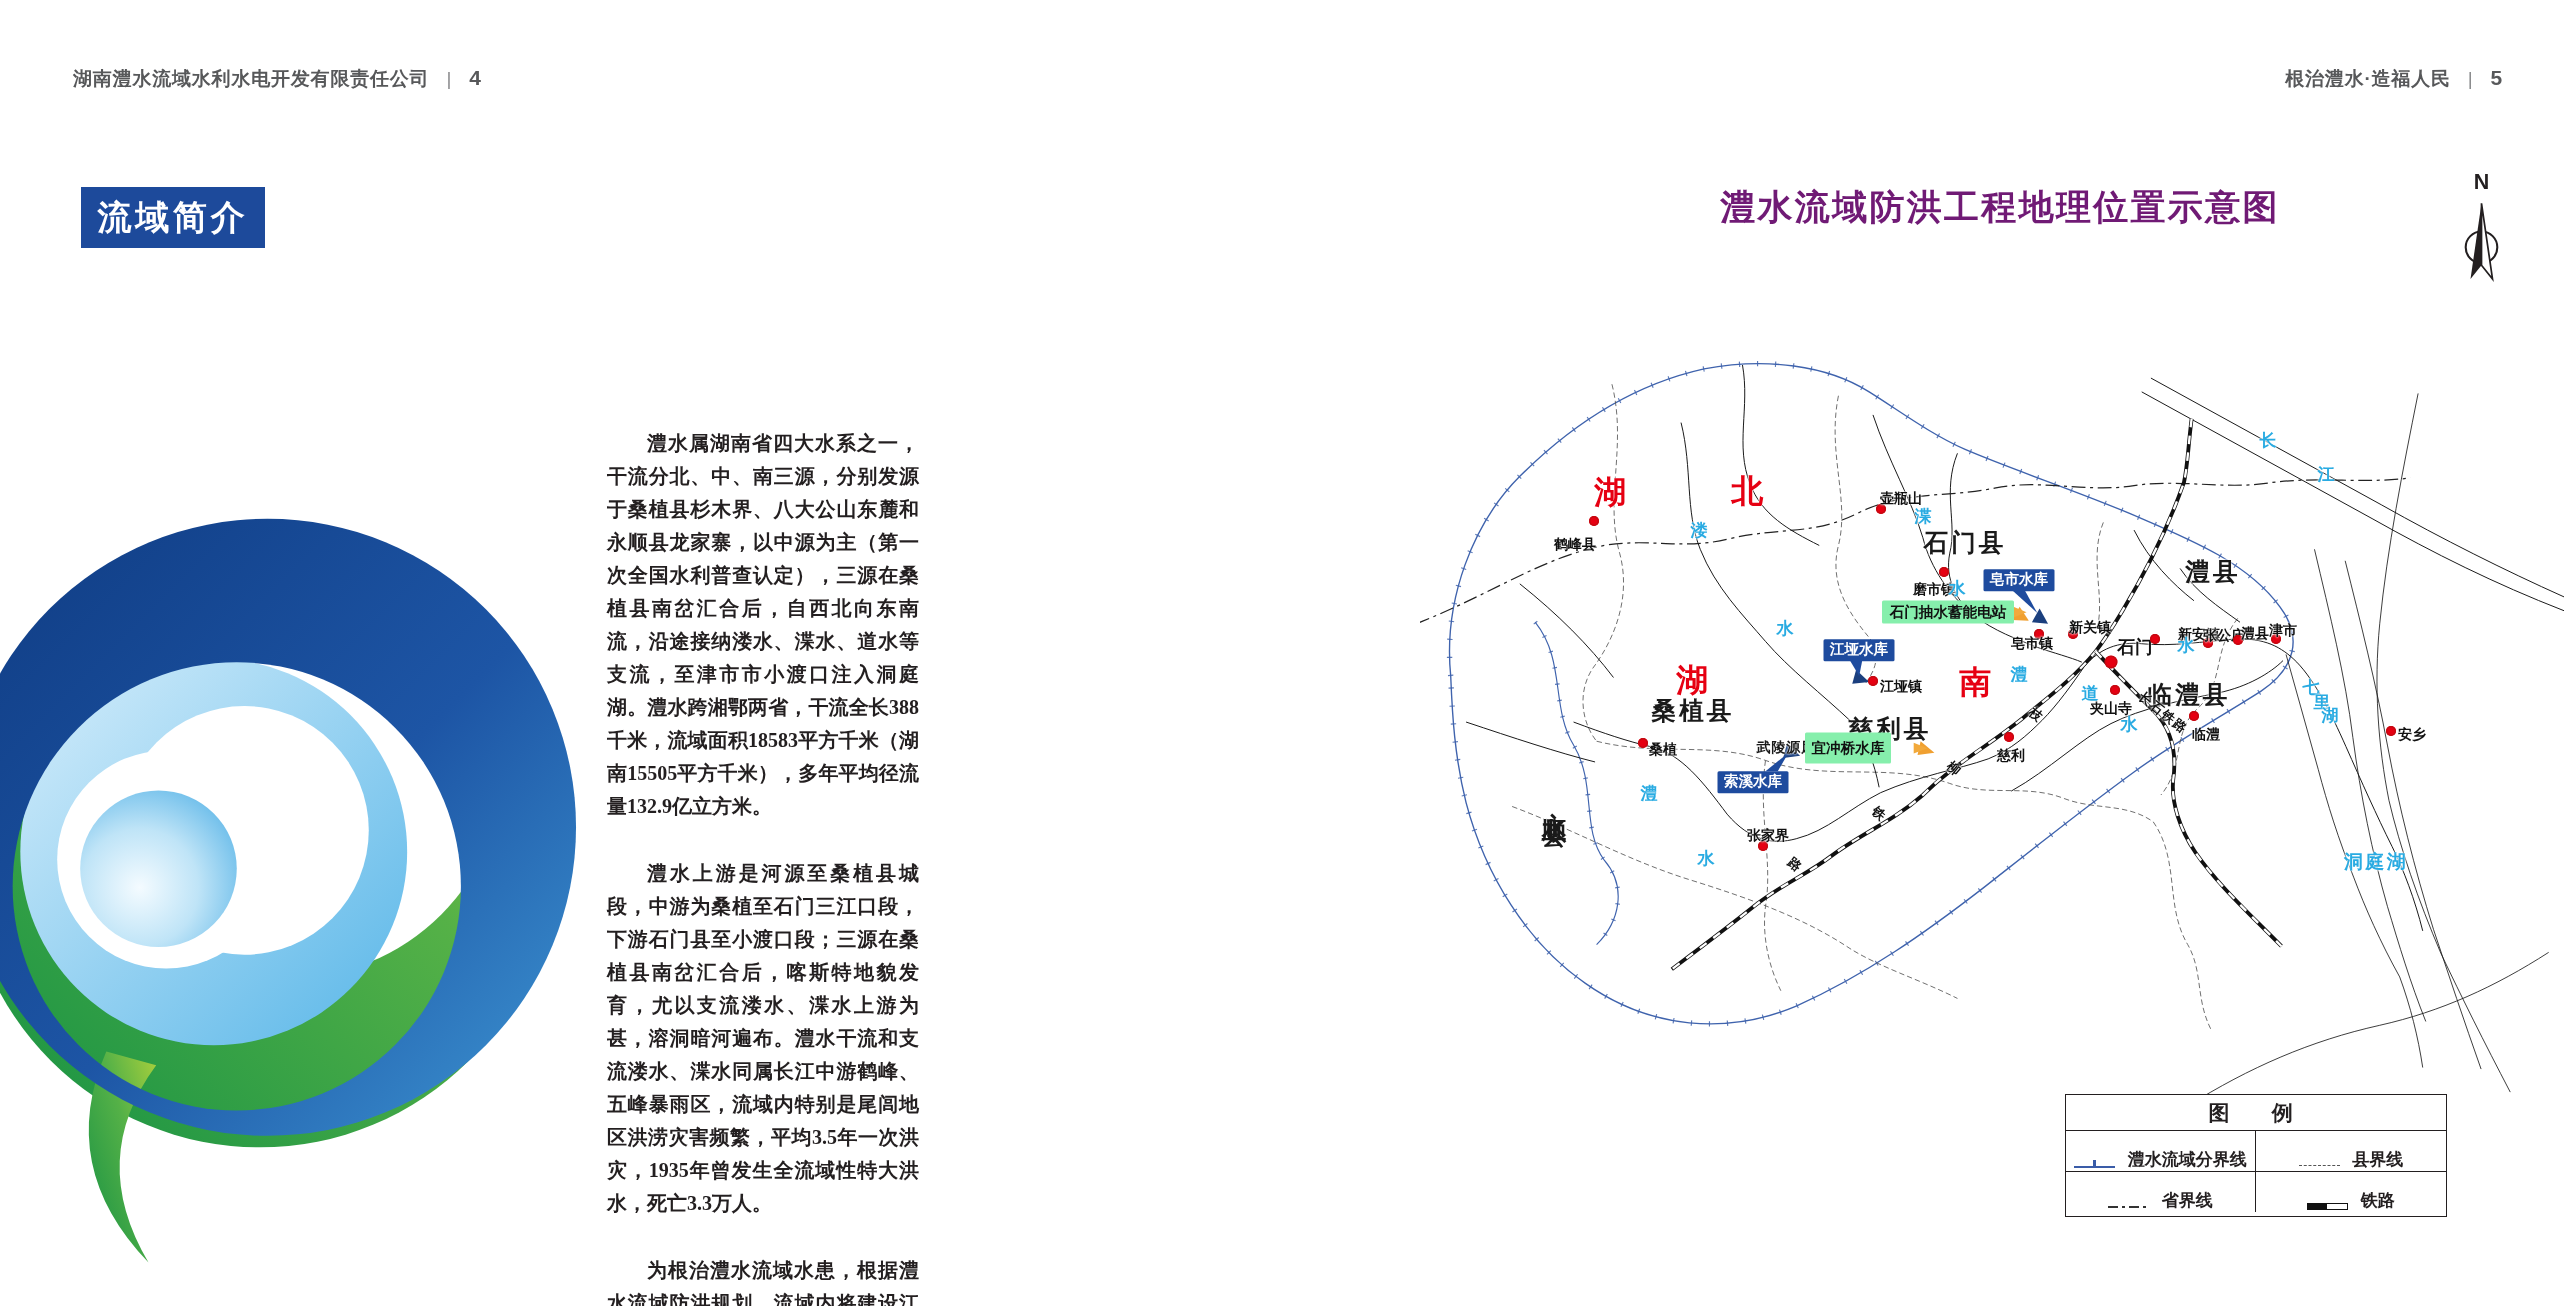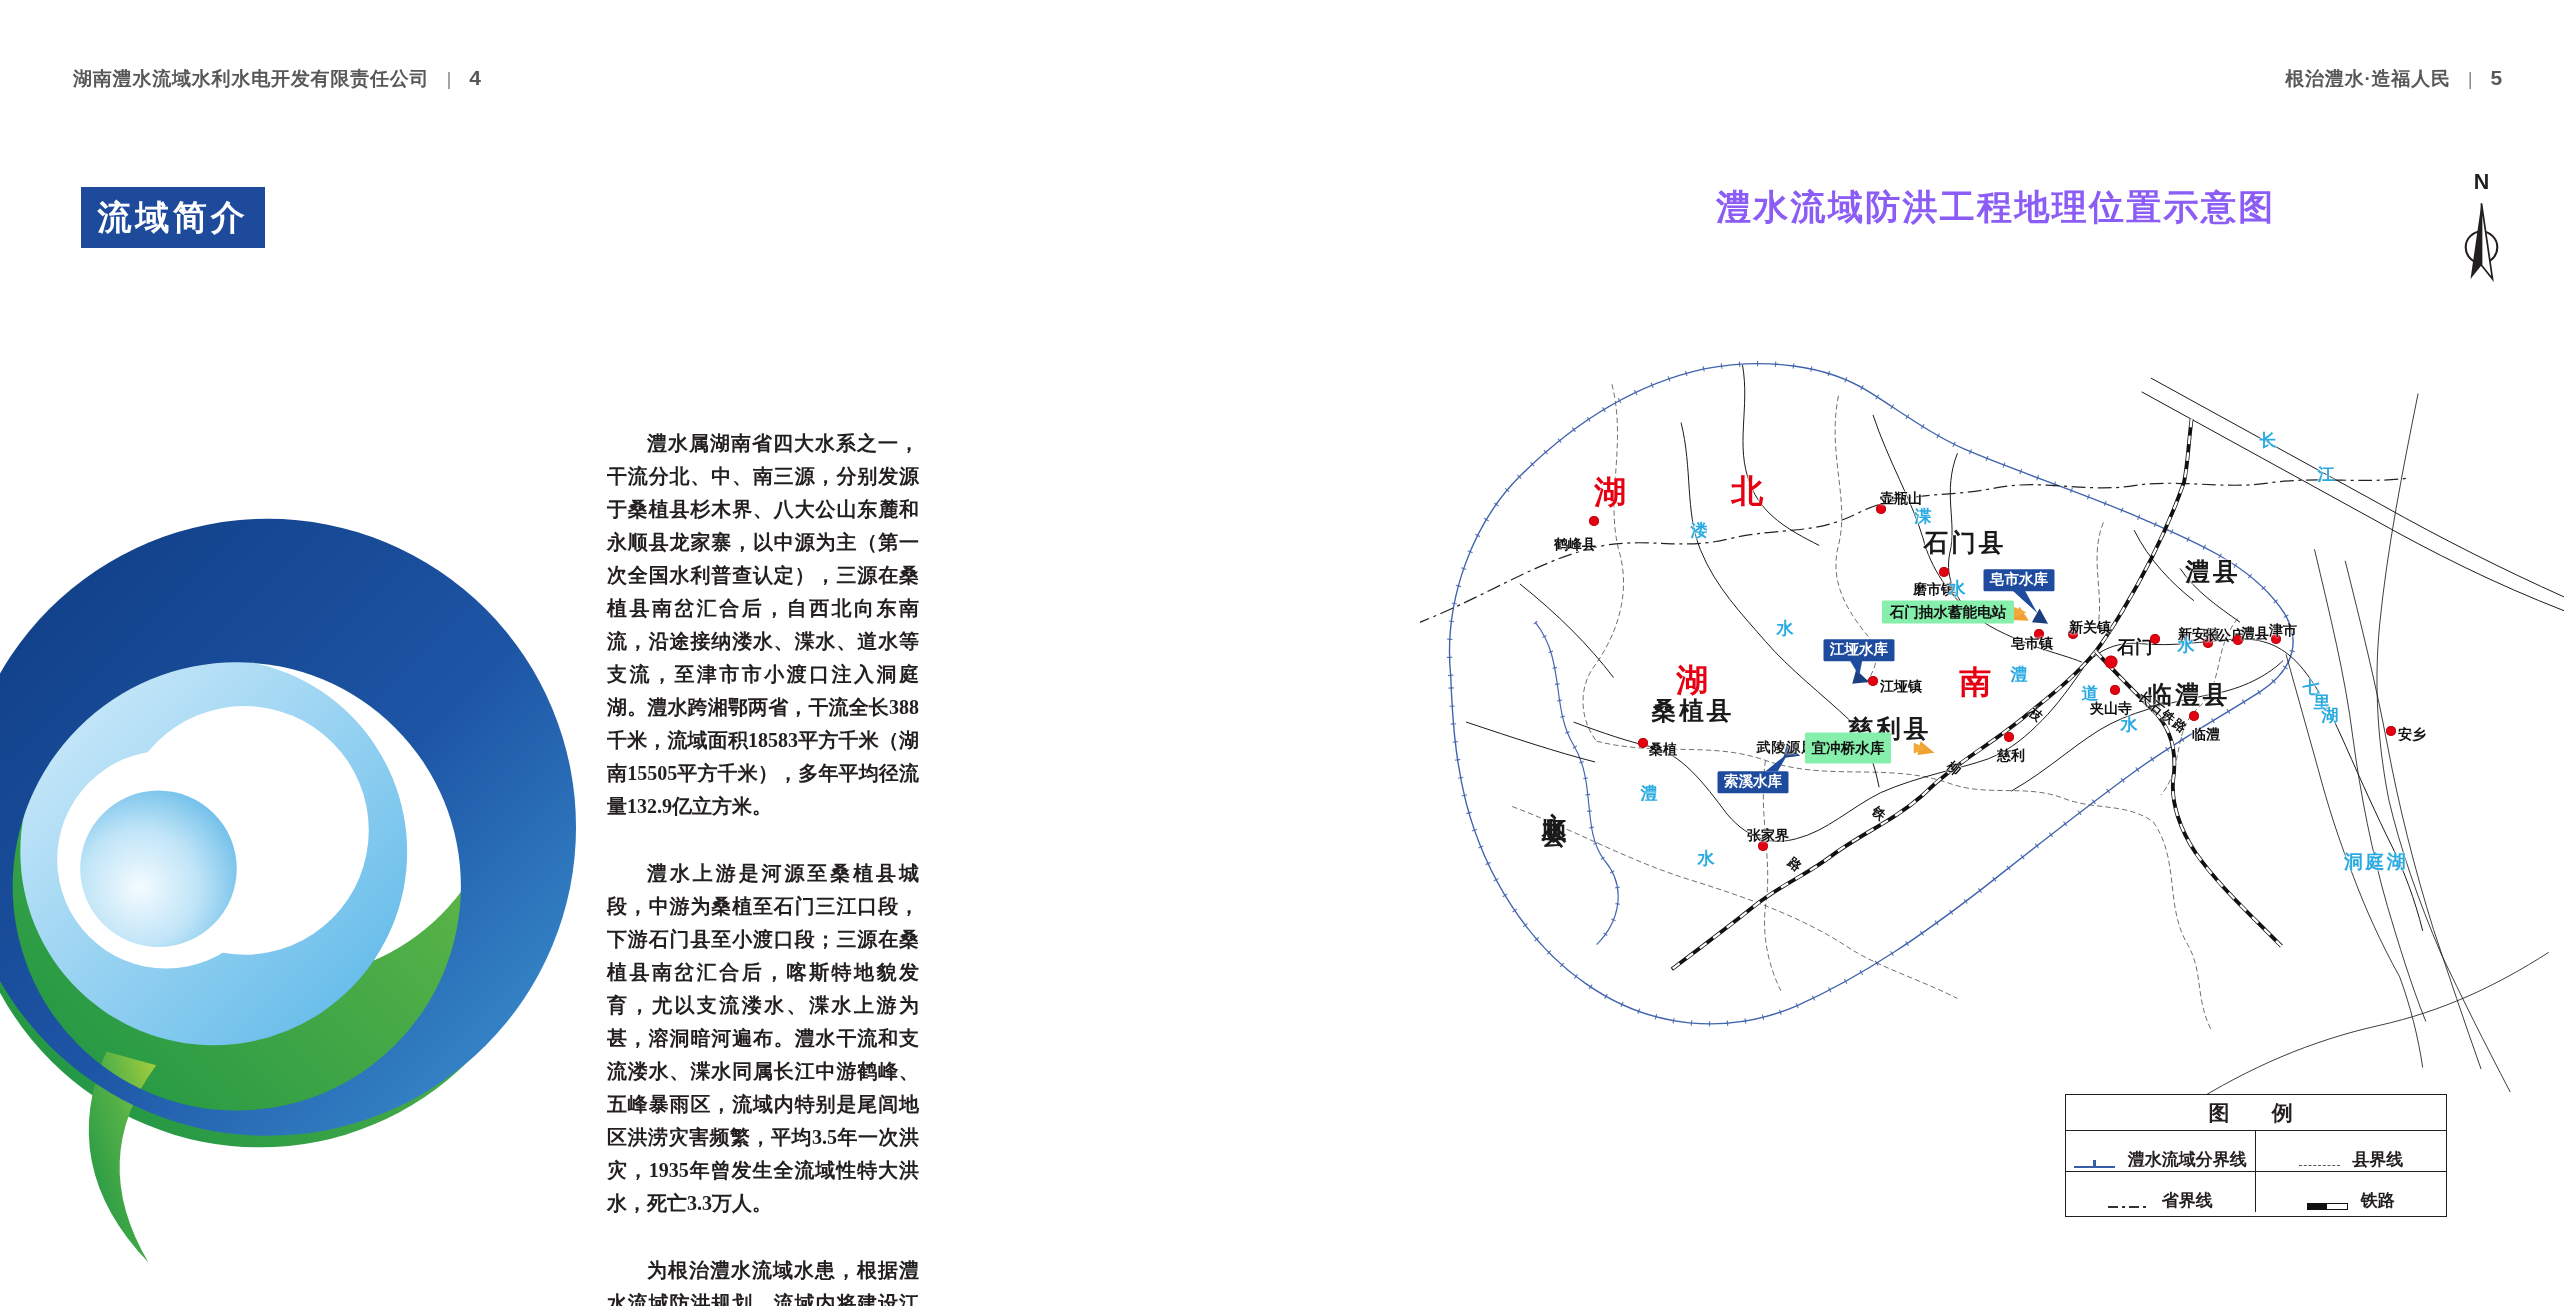--- a/index.html
+++ b/index.html
@@ -12,22 +12,22 @@
   .hdr .sep{margin:0 17px;font-weight:normal;color:#8a8b8d;}
   .hdr .pgnum{font-size:21px;}
   
   .section-title{position:absolute;left:81px;top:187px;width:184px;height:61px;background:#1d4a9b;
       color:#fff;font-size:34px;font-weight:bold;letter-spacing:3.8px;display:flex;align-items:center;justify-content:center;}
   .bodycol{position:absolute;left:607px;top:427px;width:312px;font-family:"Liberation Serif",serif;
       font-size:20px;line-height:33px;font-weight:bold;text-align:justify;color:#231f20;}
   .bodycol p{margin:0 0 34px 0;text-indent:2em;}
   #logo{position:absolute;left:-9.2px;top:399px;width:599px;height:875px;}
   
-  .map-title{position:absolute;left:1716px;top:184px;width:568px;font-size:35px;
-      font-weight:bold;color:#8b5cf6;letter-spacing:2.3px;white-space:nowrap;}
+  .map-title{position:absolute;left:1716px;top:184px;width:568px;text-align:center;font-size:35px;
+      font-weight:bold;color:#701a75;letter-spacing:2.3px;white-space:nowrap;}
   #north{position:absolute;left:2451px;top:170px;width:61px;text-align:center;}
   #north .n-label{font-size:21.5px;font-weight:bold;color:#231f20;margin-bottom:1.5px;}
   #map-art{position:absolute;left:1420px;top:292px;width:1144px;height:814px;}
   #map-labels{position:absolute;left:1420px;top:292px;width:1144px;height:814px;z-index:5;}
   #map-labels span{position:absolute;transform:translate(-50%,-50%);white-space:nowrap;
       text-shadow:0 0 2.3px #fff,0 0 2.3px #fff;}
   .prov{font-size:32px;font-weight:bold;color:#e60012;letter-spacing:1.5px;}
   .county{font-size:24.6px;font-weight:bold;color:#1a1a1a;letter-spacing:3.1px;}
   .county.small{font-size:14px;letter-spacing:0.8px;}
   .county.vertical{writing-mode:vertical-rl;letter-spacing:6.1px;}

